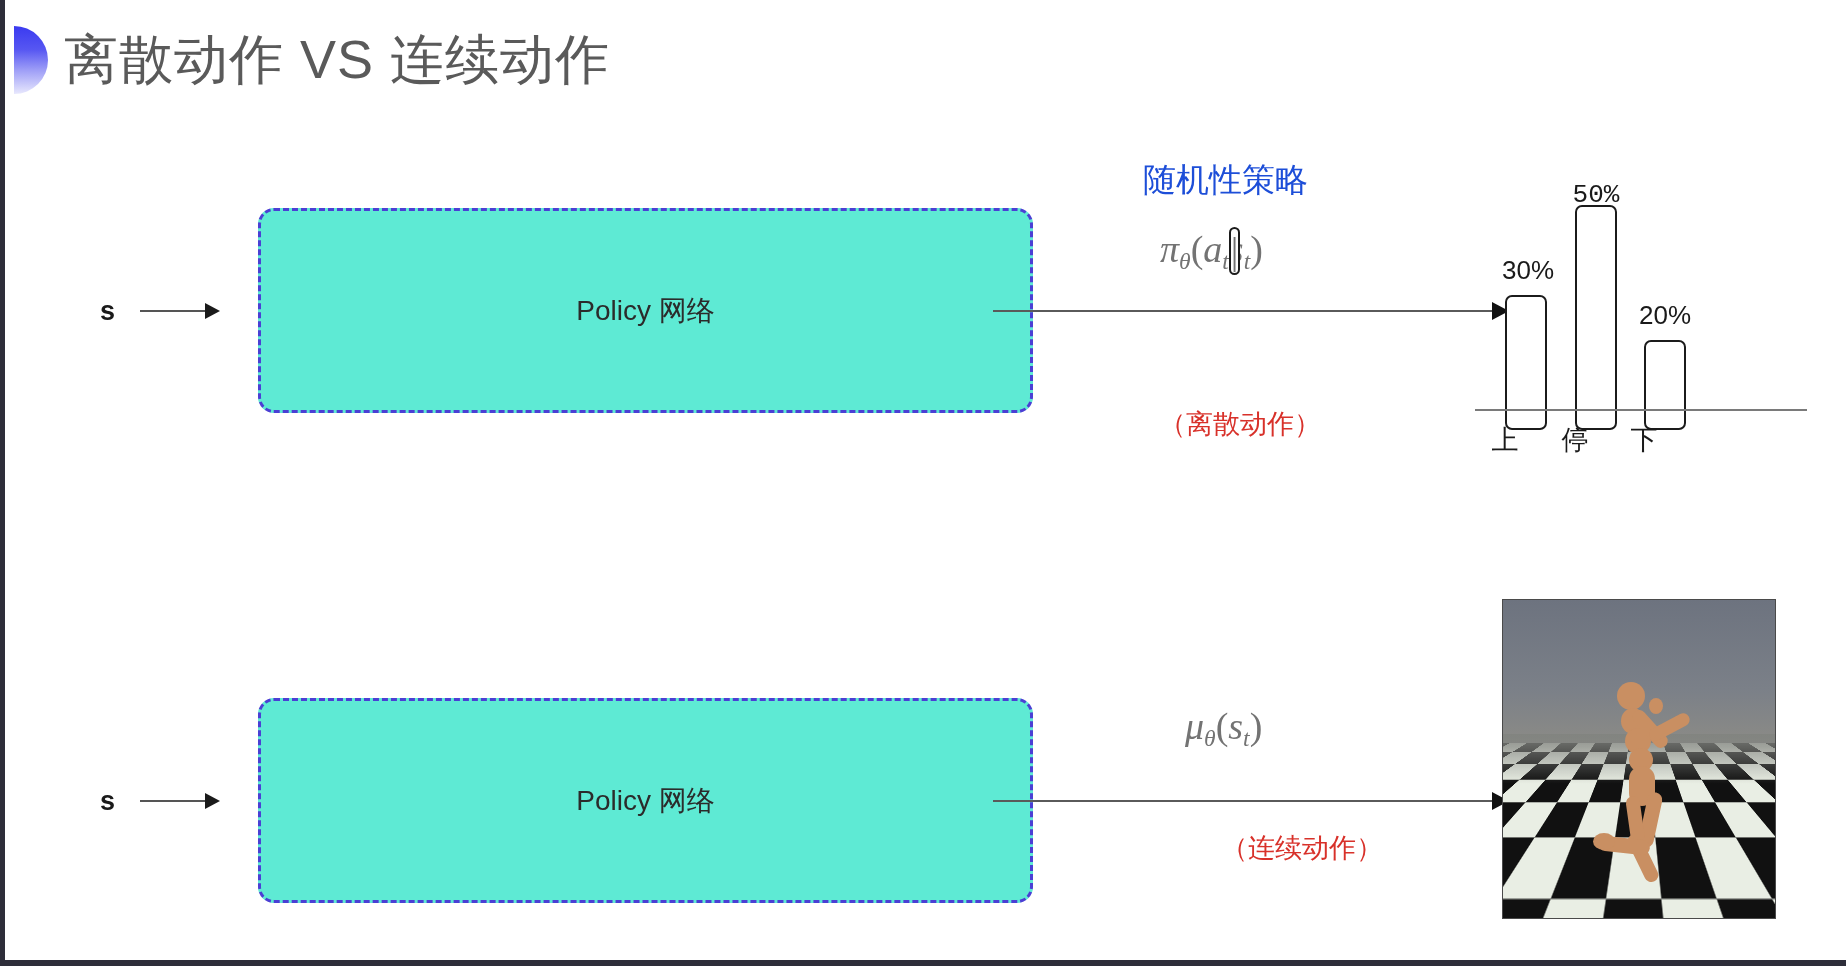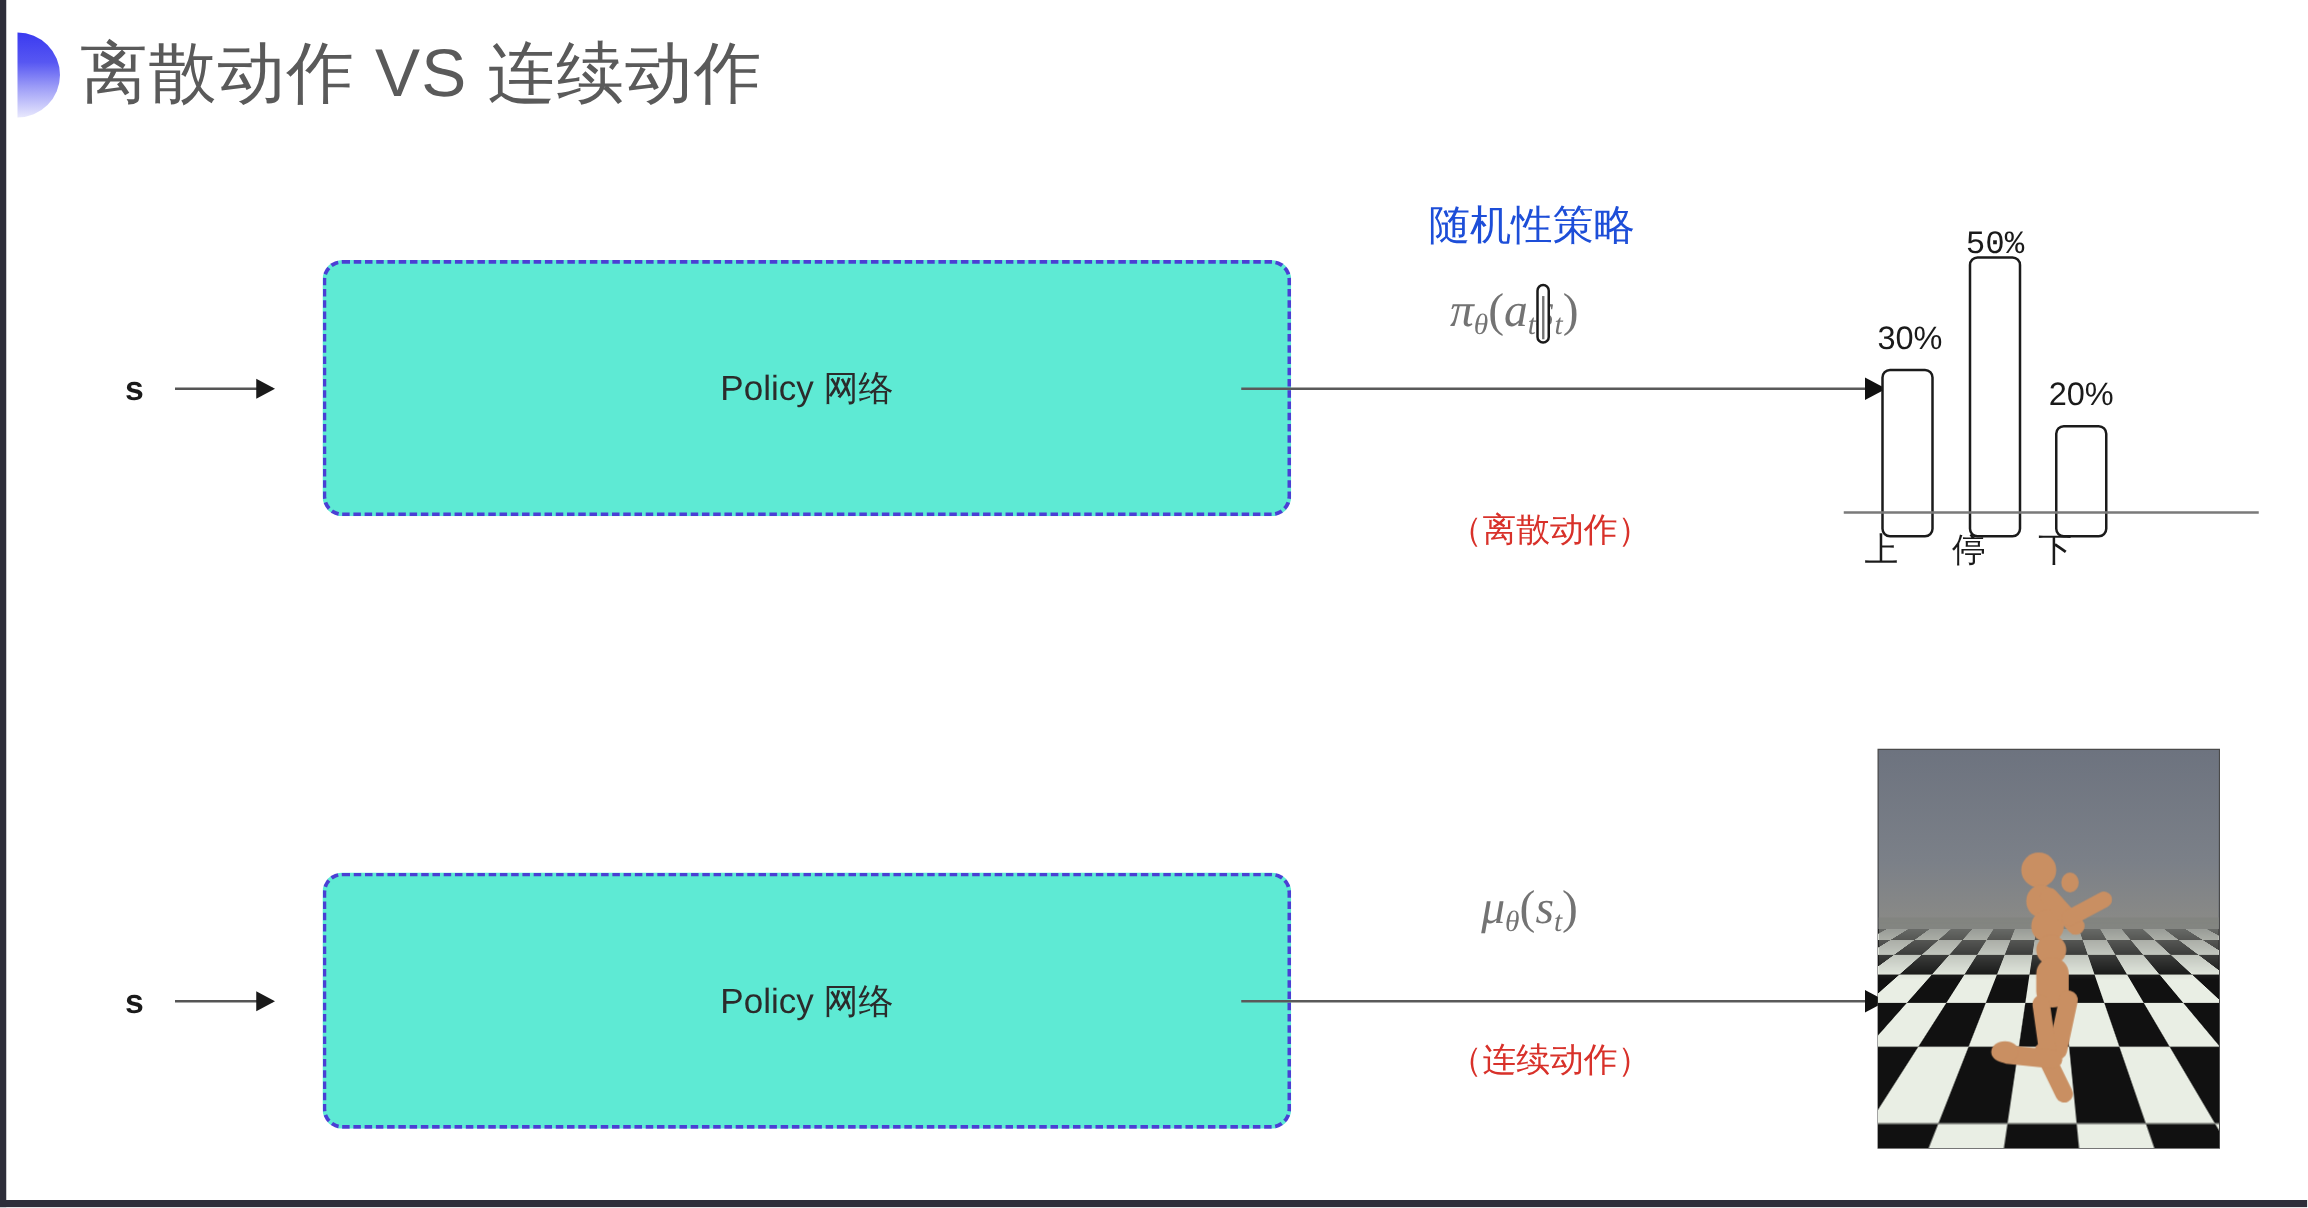--- a/index.html
+++ b/index.html
@@ -288,21 +288,21 @@
       <div class="policy-box-label">Policy 网络</div>
     </div>
 
     <div class="arrow-out" style="left:993px; top:210px; width:513px;"></div>
 
 
     <div class="annot-formula" style="left:1185px; top:114px;">
       <span>μ</span><sub>θ</sub><span class="paren">(</span><span>s</span><sub>t</sub><span class="paren">)</span>
     </div>
 
-    <div class="annot-note" style="left:1159px; top:240px;">（连续动作）</div>
+    <div class="annot-note" style="left:1221px; top:240px;">（连续动作）</div>
   </div>
 
   <div id="sim-frame">
     <div id="sim-sky"></div>
     <div id="sim-floor"></div>
     <div id="sim-haze"></div>
 
     <div>
 
       <div class="limb" style="left:114px; top:82px; width:28px; height:28px;"></div>

